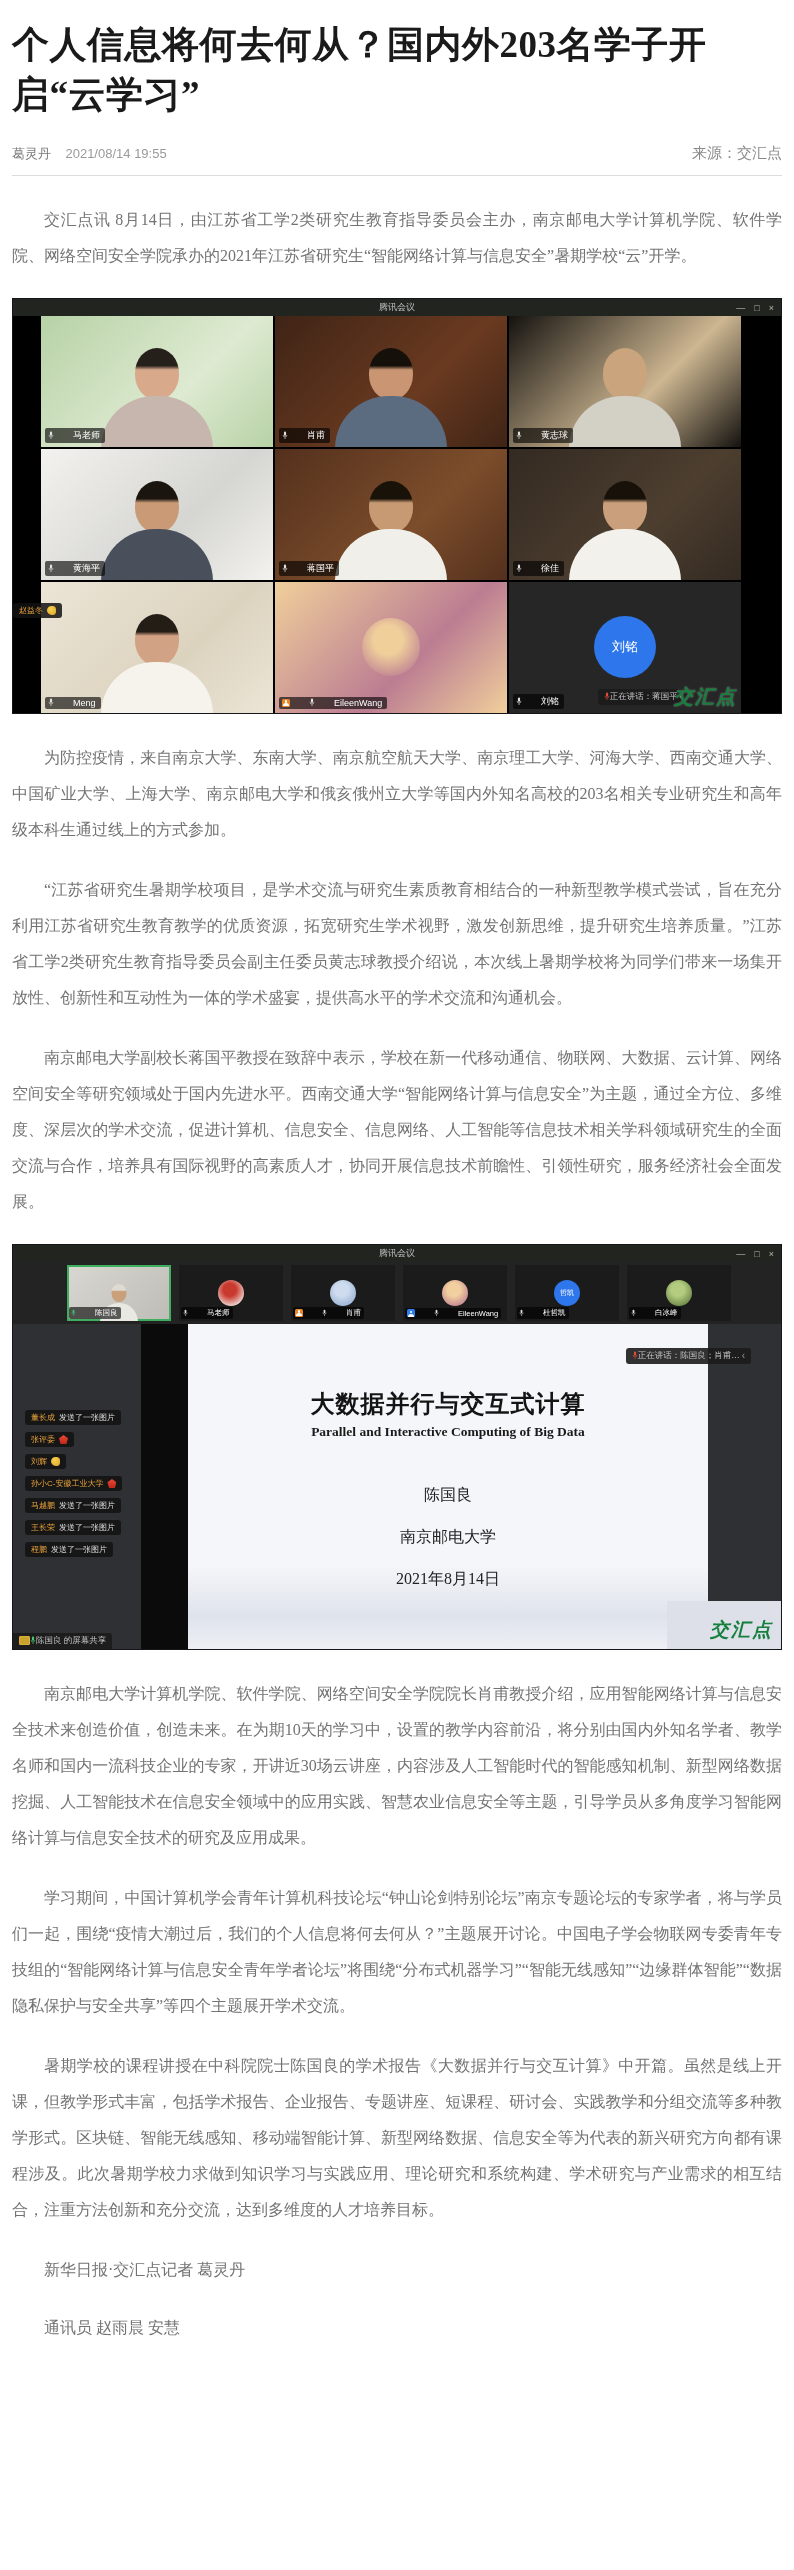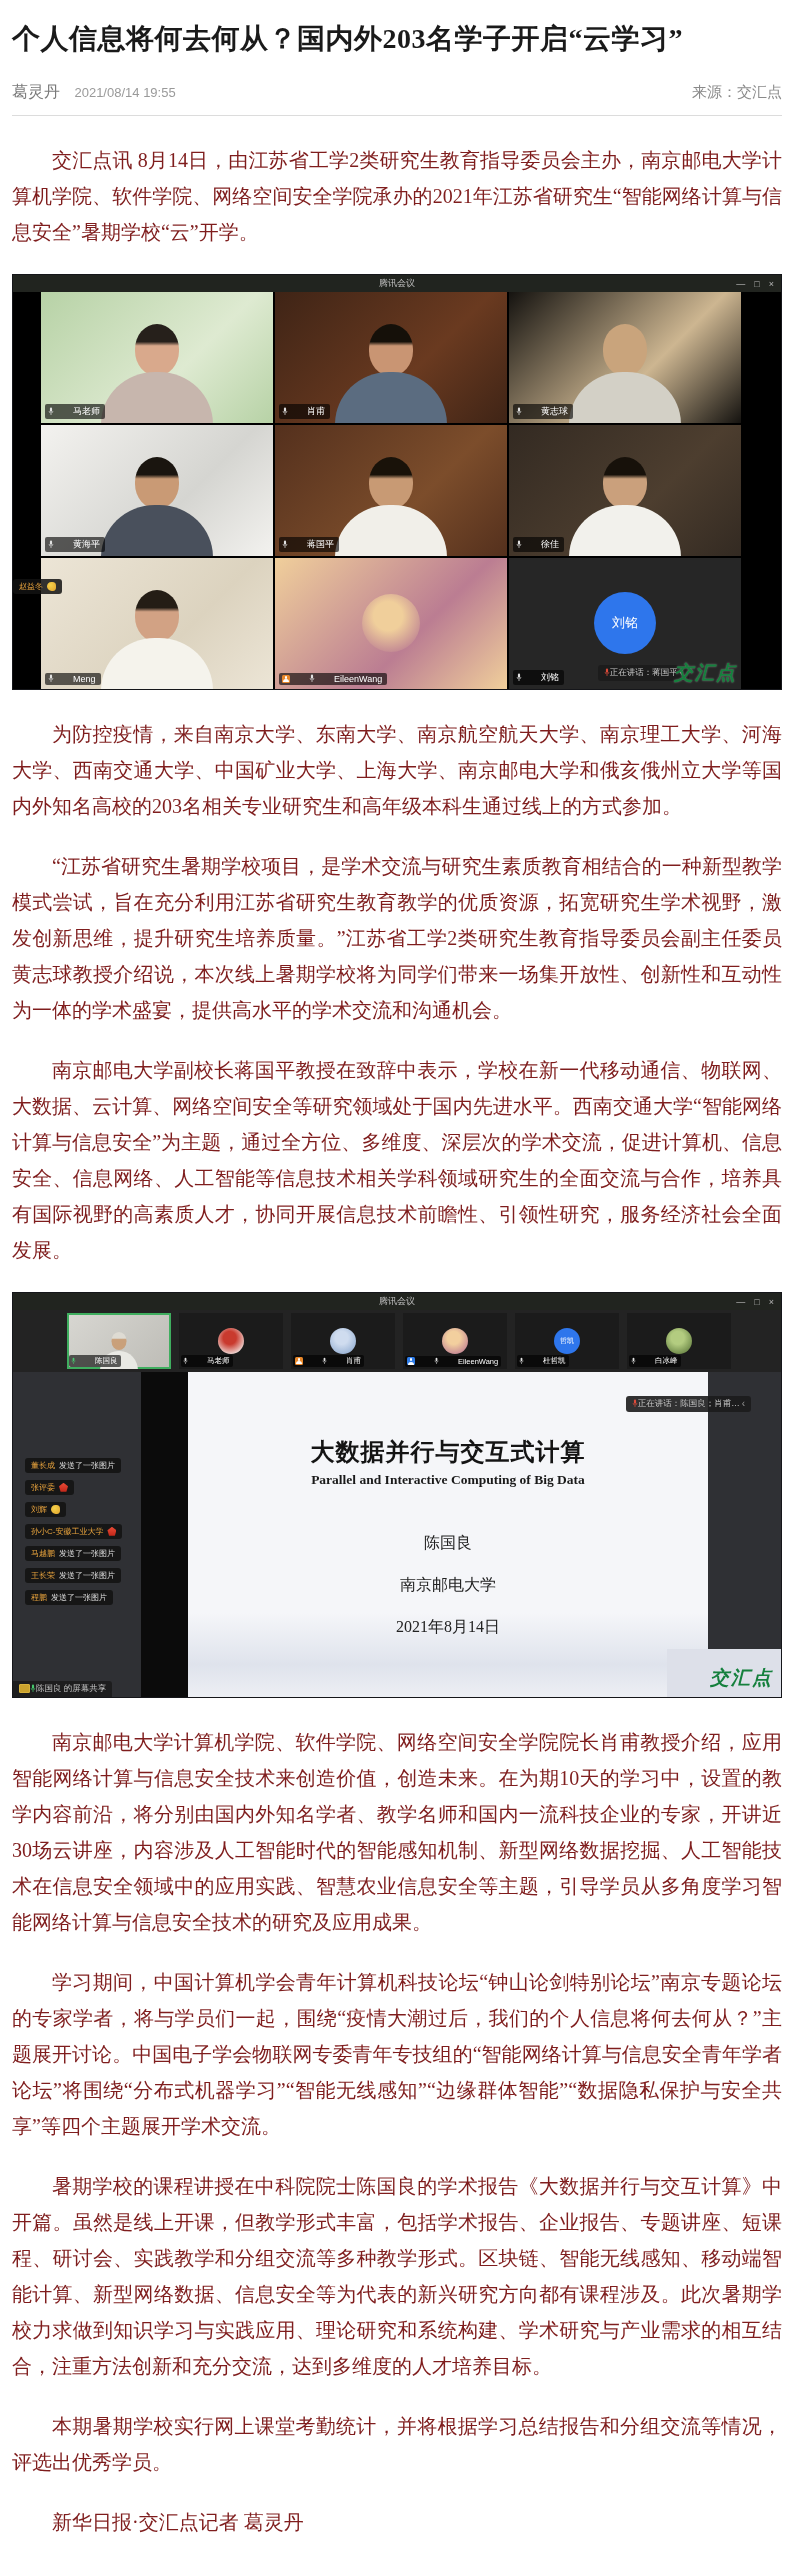--- a/index.html
+++ b/index.html
@@ -1,29 +1,29 @@
 <!DOCTYPE html>
 <html><head>
 <meta charset="utf-8">
 <style>
   html,body{margin:0;padding:0;background:#fff;}
   body{width:794px;font-family:"Liberation Sans",sans-serif;color:#3d3d3d;}
   .page{padding:0 12px;}
 
   
-  h1.title{font-family:"Liberation Serif",serif;font-size:28px;font-weight:bold;color:#1a1a1a;
+  h1.title{font-family:"Liberation Serif",serif;font-size:37px;font-weight:bold;color:#1a1a1a;
     margin:20px 0 24px;line-height:1.35;letter-spacing:.5px;}
   .meta{display:flex;justify-content:space-between;align-items:baseline;margin-bottom:12px;}
-  .meta .author{font-size:16px;color:#7a7a7a;margin-right:10px;margin-top:36px;}
+  .meta .author{font-size:13px;color:#7a7a7a;margin-right:10px;margin-top:36px;}
   .meta .time{font-size:13px;color:#9a9a9a;}
   .meta .source{font-size:15px;color:#8a8a8a;}
   .divider{border:none;border-top:1px solid #dcdcdc;margin:0 0 26px;}
 
   
-  .para{font-family:"Liberation Serif",serif;font-size:20px;line-height:36px;color:#7f1d1d;
+  .para{font-family:"Liberation Serif",serif;font-size:16px;line-height:36px;color:#737373;
     text-align:justify;text-indent:2em;margin:0 0 24px;}
   .byline{margin-bottom:22px;}
 
   
   .meeting{margin:2px 0 26px;border:1px solid #15161a;background:#000;}
   .titlebar{position:relative;height:17px;background:#21241f;display:flex;align-items:center;justify-content:center;}
   .tb-title{font-size:9px;color:#c3c3c3;}
   .tb-controls{position:absolute;right:7px;top:0;height:20px;display:flex;align-items:center;gap:9px;}
   .tb-btn{font-size:9px;color:#b8b8b8;line-height:1;}
   .dark-pill{display:flex;align-items:center;gap:0;background:rgba(28,28,28,.9);color:#c6c6c6;
@@ -538,18 +538,17 @@
 
       <div class="m2-lightband">
         <span class="watermark">交汇点</span>
       </div>
     </div>
   </div>
 
   <p class="para">南京邮电大学计算机学院、软件学院、网络空间安全学院院长肖甫教授介绍，应用智能网络计算与信息安全技术来创造价值，创造未来。在为期10天的学习中，设置的教学内容前沿，将分别由国内外知名学者、教学名师和国内一流科技企业的专家，开讲近30场云讲座，内容涉及人工智能时代的智能感知机制、新型网络数据挖掘、人工智能技术在信息安全领域中的应用实践、智慧农业信息安全等主题，引导学员从多角度学习智能网络计算与信息安全技术的研究及应用成果。</p>
   <p class="para">学习期间，中国计算机学会青年计算机科技论坛“钟山论剑特别论坛”南京专题论坛的专家学者，将与学员们一起，围绕“疫情大潮过后，我们的个人信息将何去何从？”主题展开讨论。中国电子学会物联网专委青年专技组的“智能网络计算与信息安全青年学者论坛”将围绕“分布式机器学习”“智能无线感知”“边缘群体智能”“数据隐私保护与安全共享”等四个主题展开学术交流。</p>
   <p class="para">暑期学校的课程讲授在中科院院士陈国良的学术报告《大数据并行与交互计算》中开篇。虽然是线上开课，但教学形式丰富，包括学术报告、企业报告、专题讲座、短课程、研讨会、实践教学和分组交流等多种教学形式。区块链、智能无线感知、移动端智能计算、新型网络数据、信息安全等为代表的新兴研究方向都有课程涉及。此次暑期学校力求做到知识学习与实践应用、理论研究和系统构建、学术研究与产业需求的相互结合，注重方法创新和充分交流，达到多维度的人才培养目标。</p>
-  <p class="para">本期暑期学校实行网上课堂考勤统计，并将根据学习总结报告和分组交流等情况，评选出优秀学员。</p>
 
   <p class="para byline">新华日报·交汇点记者 葛灵丹</p>
   <p class="para byline">通讯员 赵雨晨 安慧</p>
 
 </div>
 
 </body></html>

